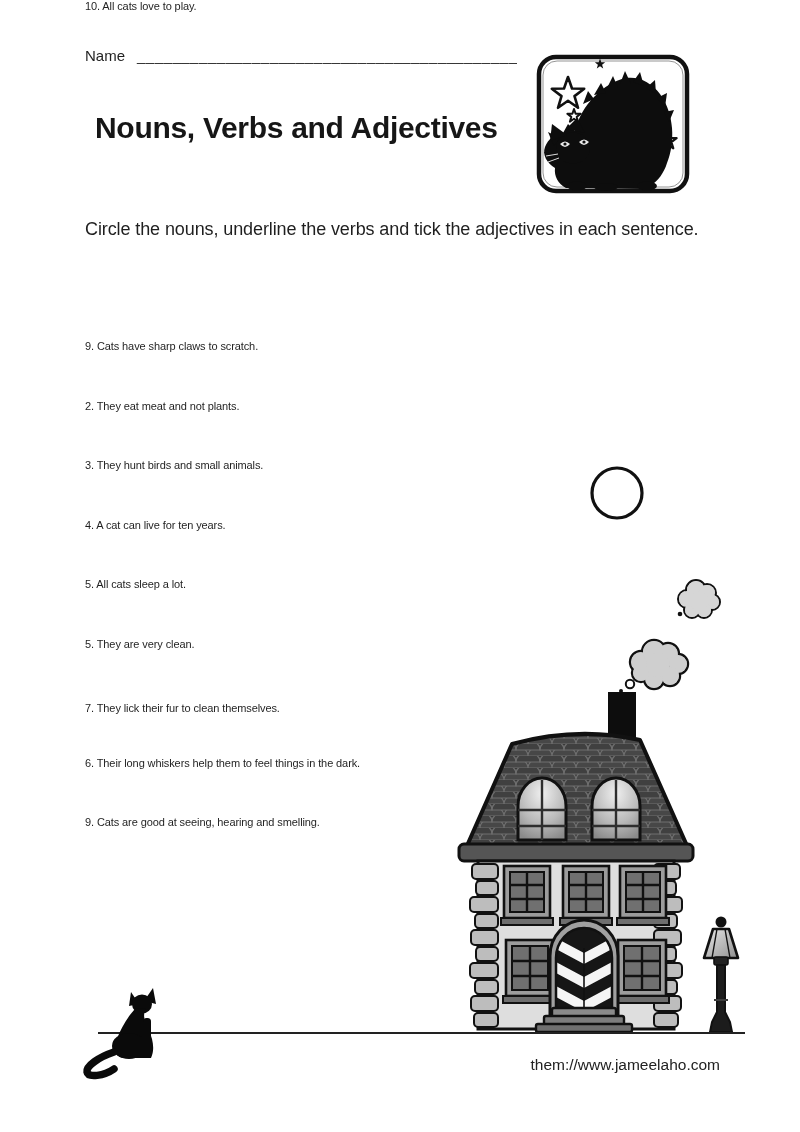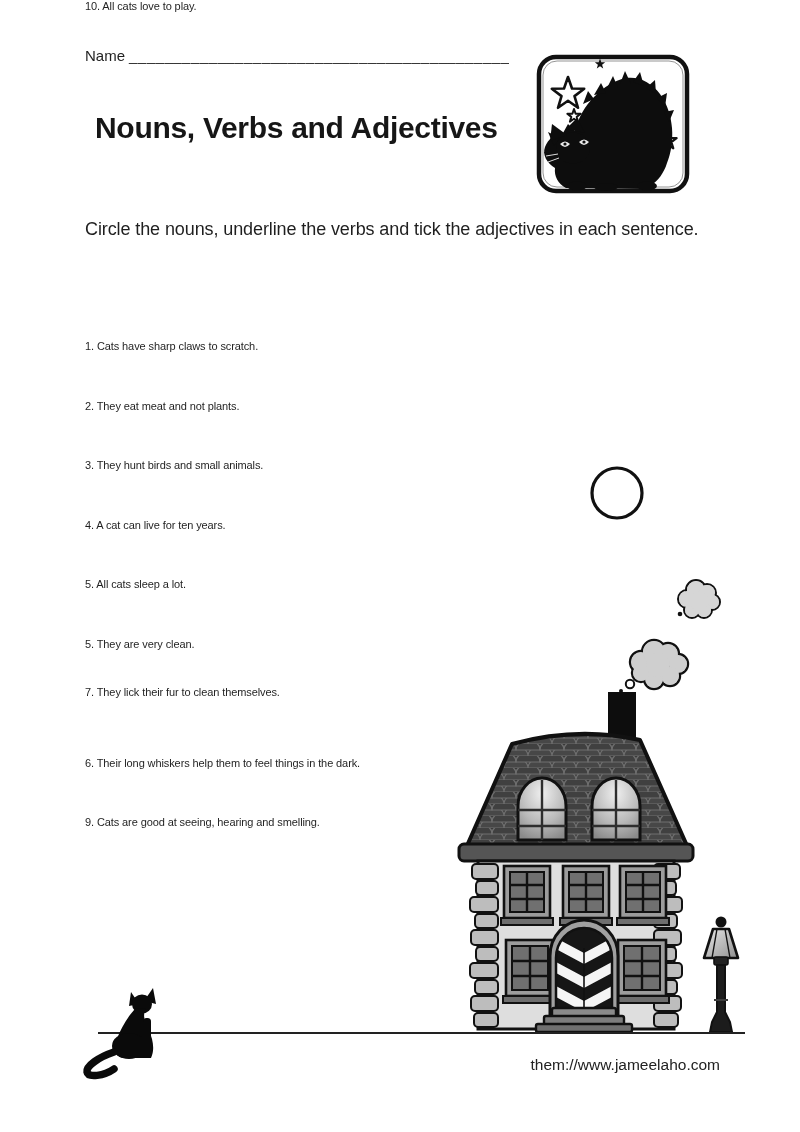--- a/index.html
+++ b/index.html
@@ -2,55 +2,55 @@
 <html><head>
 <meta charset="utf-8">
 <style>
   html,body { margin:0; padding:0; background:#e8e8e8; }
   .page {
     position:relative; width:800px; height:1132px; margin:0 auto;
     background:#ffffff; overflow:hidden;
     font-family:"Liberation Sans", sans-serif; color:#1f1f1f;
   }
   .name-row { position:absolute; left:85px; top:47px; font-size:15px; white-space:nowrap; }
-  .name-underscores { letter-spacing:0.5px; margin-left:4px; color:#2a2a2a; }
+  .name-underscores { letter-spacing:0.5px; margin-left:12px; color:#2a2a2a; }
   .page-title { position:absolute; left:84px; top:100px; margin:11px;
     font-size:30px; font-weight:700; letter-spacing:-0.3px; color:#161616; }
   .instruction { position:absolute; left:85px; top:219px; margin:0;
     font-size:18px; letter-spacing:-0.1px; white-space:nowrap; }
   .sentence { position:absolute; left:85px; margin:0; font-size:11px;
     letter-spacing:-0.1px; white-space:nowrap; }
   .sentence:nth-of-type(1)  { top:280px; }
   .sentence:nth-of-type(2)  { top:340px; }
   .sentence:nth-of-type(3)  { top:400px; }
   .sentence:nth-of-type(4)  { top:459px; }
   .sentence:nth-of-type(5)  { top:519px; }
   .sentence:nth-of-type(6)  { top:578px; }
   .sentence:nth-of-type(7)  { top:638px; }
-  .sentence:nth-of-type(8)  { top:686px;text-align:right; }
+  .sentence:nth-of-type(8)  { top:702px;text-align:right; }
   .sentence:nth-of-type(9)  { top:757px; }
   .sentence:nth-of-type(10) { top:816px; }
   .footer-url { position:absolute; right:80px; top:1056px; margin:0;
     font-size:15.5px; color:#222; }
   .art { position:absolute; left:0; top:0; width:800px; height:1132px; pointer-events:none; }
 </style>
 </head>
 <body>
 
 <div class="page">
 
   <div class="name-row">
     <span>Name</span><span class="name-underscores">___________________________________________</span>
   </div>
 
   <h1 class="page-title">Nouns, Verbs and Adjectives</h1>
 
   <p class="instruction">Circle the nouns, underline the verbs and tick the adjectives in each sentence.</p>
 
-  <p class="sentence">1. Cats have sharp claws to scratch.</p>
+  <p class="sentence">9. Cats have sharp claws to scratch.</p>
   <p class="sentence">2. They eat meat and not plants.</p>
   <p class="sentence">3. They hunt birds and small animals.</p>
   <p class="sentence">4. A cat can live for ten years.</p>
   <p class="sentence">5. All cats sleep a lot.</p>
   <p class="sentence">5. They are very clean.</p>
   <p class="sentence">7. They lick their fur to clean themselves.</p>
   <p class="sentence">6. Their long whiskers help them to feel things in the dark.</p>
   <p class="sentence">9. Cats are good at seeing, hearing and smelling.</p>
   <p class="sentence">10. All cats love to play.</p>
 

